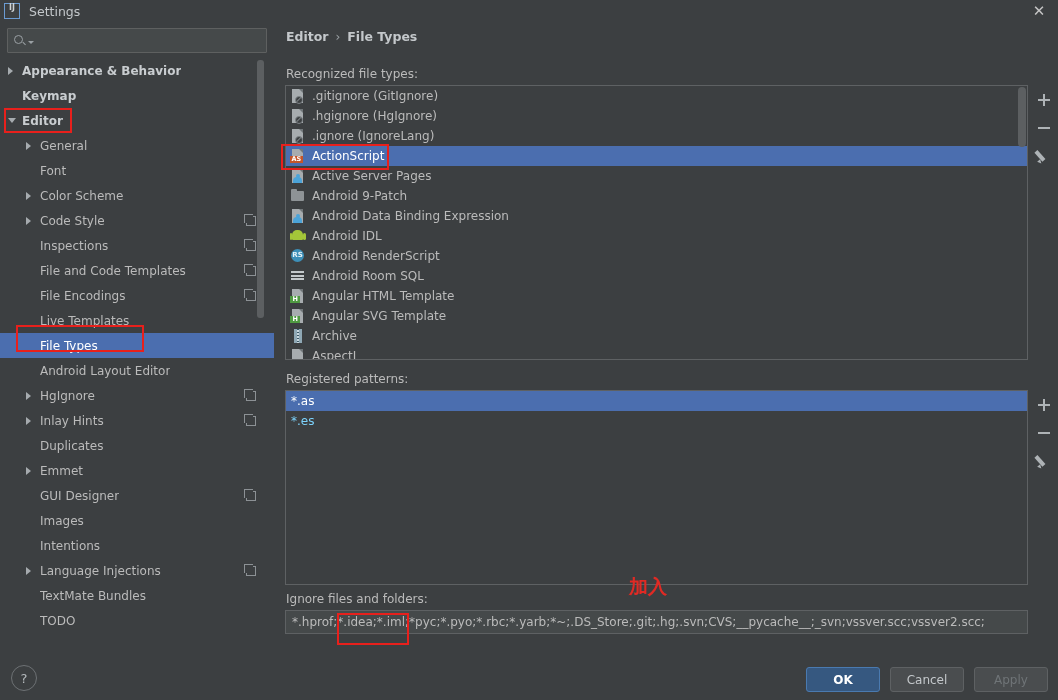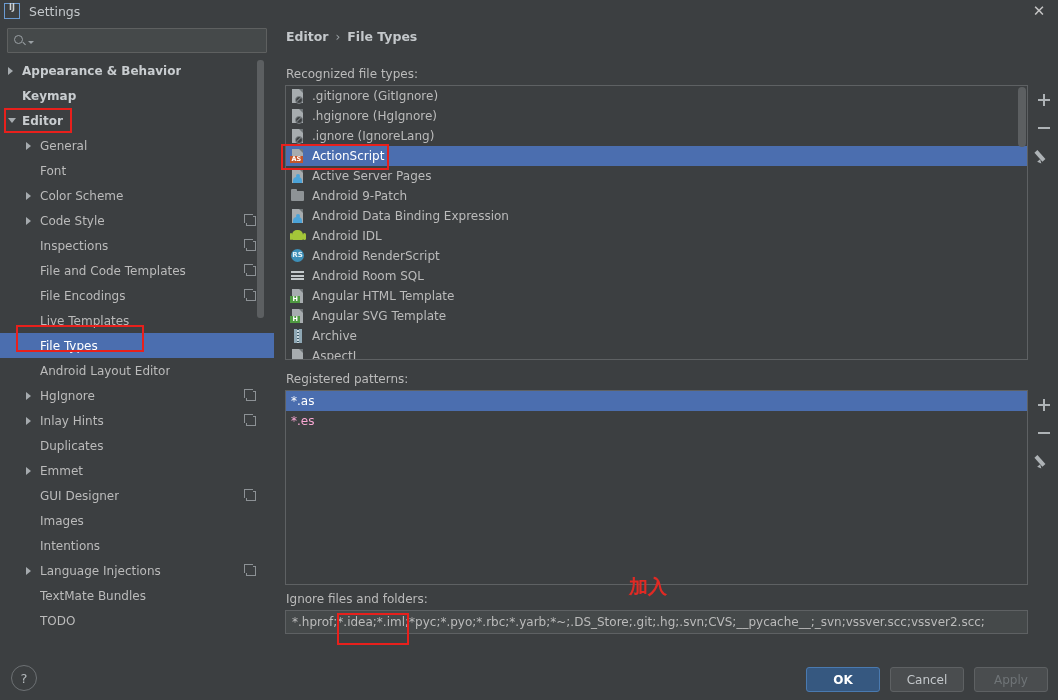--- a/index.html
+++ b/index.html
@@ -200,21 +200,21 @@
     position: absolute; left: 4px; top: 1px; width: 8px; height: 14px;
     background: #8fa8b5;
   }
   .ico-archive::after {
     content: ""; position: absolute; left: 3px; top: 0; width: 2px; height: 14px;
     background: repeating-linear-gradient(to bottom, #3c5a68 0 1.5px, #c8d6dd 1.5px 3px);
   }
 
   .pat-row {
     height: 20px; display: flex; align-items: center; padding-left: 5px;
-    color: #f9a8d4; cursor: default;
+    color: #7dd3fc; cursor: default;
   }
   .pat-row.selected { background: #4b6eaf; color: #ffffff; }
 
   
   .vtoolbar { position: absolute; width: 26px; display: flex; flex-direction: column; }
   .tb-ft  { left: 757px; top: 64px; }
   .tb-pat { left: 757px; top: 369px; }
   .tb-btn {
     width: 26px; height: 28px; display: flex; align-items: center;
     justify-content: center; cursor: default; position: relative;

